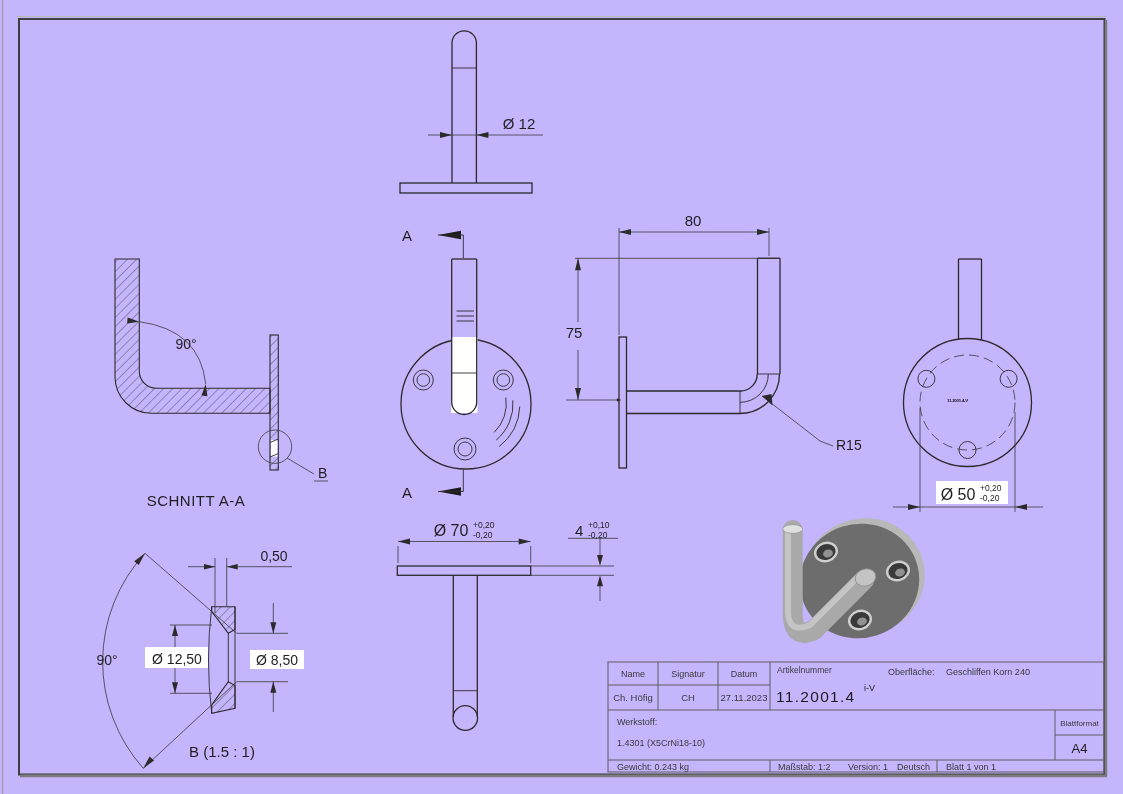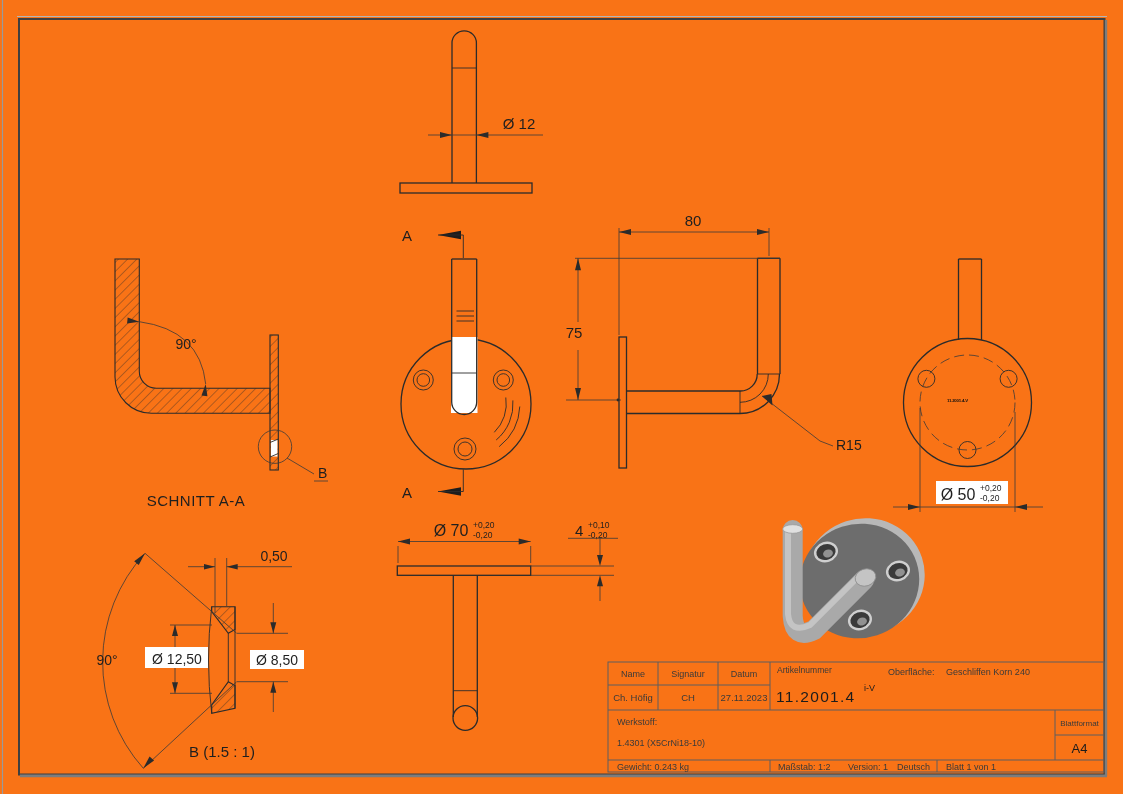--- a/index.html
+++ b/index.html
@@ -1,16 +1,16 @@
 <!DOCTYPE html>
 <html><head>
 <meta charset="utf-8">
 <style>
   html,body{margin:0;padding:0;background:#ffffff;}
-  .sheet{position:relative;width:1123px;height:794px;background:#f97316;overflow:hidden;}
+  .sheet{position:relative;width:1123px;height:794px;background:#c4b5fd;overflow:hidden;}
   svg{display:block;}
   text{font-family:"Liberation Sans", sans-serif;}
   .ln{stroke:#2b2b2b;stroke-width:1.3;fill:none;}
   .lnthin{stroke:#2b2b2b;stroke-width:0.9;fill:none;}
   .dim{stroke:#3a3a3a;stroke-width:0.8;fill:none;}
   .arr{fill:#2b2b2b;stroke:none;}
   .sarr{fill:#1d1d1d;stroke:none;}
   .txt{fill:#1f1f1f;}
   .tb{stroke:#5f5f5f;stroke-width:1;fill:none;}
   .tbtxt{fill:#3a3a3a;}

